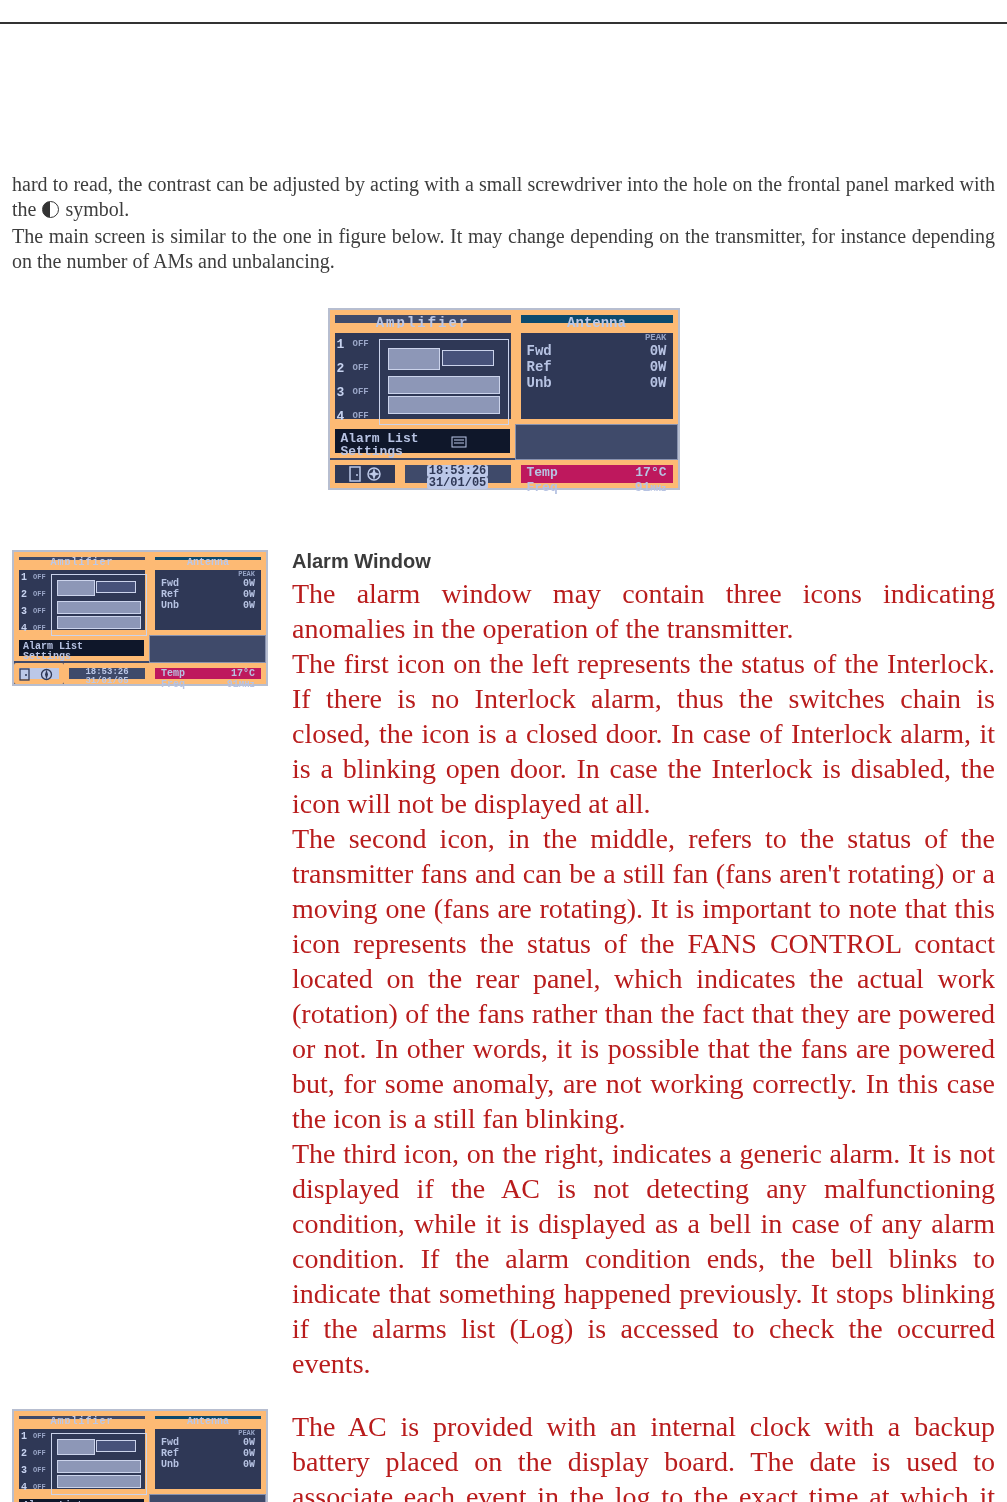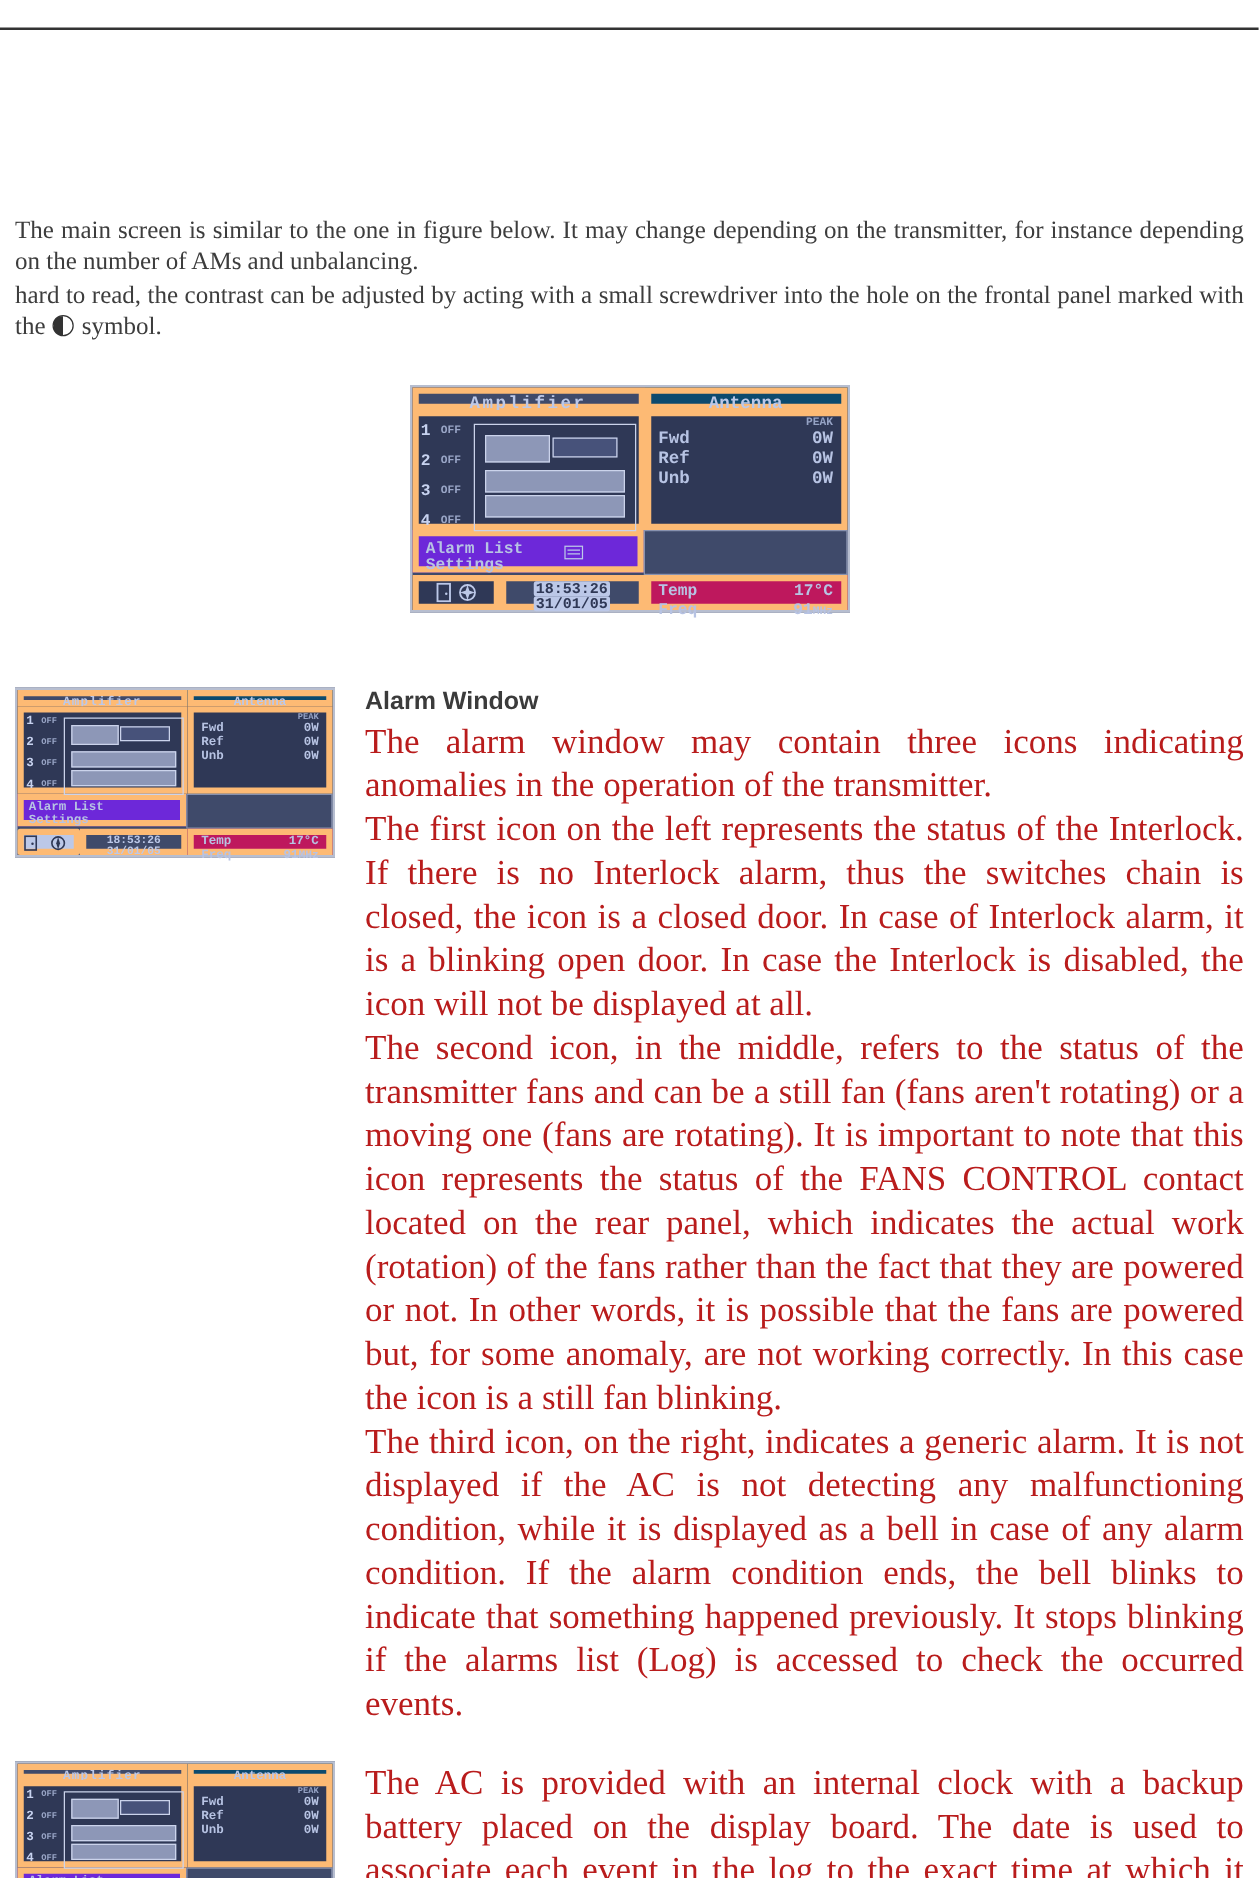--- a/index.html
+++ b/index.html
@@ -25,21 +25,21 @@
   .amp-head{background:#3f4a6a;color:#bcc8e8;text-align:center;letter-spacing:2px}
   .ant-head{background:#0c4a6e;color:#bcc8e8;text-align:center}
   .ampblock{background:#2f3856;position:relative}
   .ampblock .num{position:absolute;left:2px;color:#c7d2ef}
   .ampblock .off{position:absolute;color:#9aa6c7;font-size:9px}
   .bars{position:absolute;background:#8d97b7;border:1px solid #cbd3eb}
   .chip{position:absolute;border:1px solid #cbd3eb}
   .antblock{background:#2f3856}
   .antrow{display:flex;justify-content:space-between;padding:0 6px}
   .peak{color:#95a2c4;font-size:9px;text-align:right;padding-right:6px}
-  .settings{background:#6d28d9;line-height:1}
+  .settings{background:#0f172a;line-height:1}
   .statuscell{background:#2f3856;display:flex;align-items:center;justify-content:center;gap:4px}
   .dt{background:#3f4a6a;color:#bcc8e8;text-align:center;line-height:1}
   .tempfreq{background:#be185d}
   .hi{background:#bcc8e8;color:#2f3856;display:inline-block;border-radius:2px;line-height:1}
   .tiny{font-size:9px}
 
   
   .lcd.big .amp-head{width:186px;height:18px;font-size:14px}
   .lcd.big .ant-head{width:162px;height:18px;font-size:14px}
   .lcd.big .ampblock{width:186px;height:96px}
@@ -64,24 +64,24 @@
   .lcd.sm .tempfreq{width:116px;height:21px;font-size:10px}
   .lcd.sm .ampblock .num{font-size:10px}
   .lcd.sm .ampblock .off{left:14px;font-size:7px}
   .lcd.sm .peak{font-size:7px}
 </style>
 </head>
 <body>
 
 <div class="page">
 
-  <p class="para">The main screen is similar to the one in figure below. It may change depending on the transmitter, for instance depending on the number of AMs and unbalancing.</p>
   <p class="para">
     <span>hard to read, the contrast can be adjusted by acting with a small screwdriver into the hole on the frontal panel marked with the </span><span class="contrast-icon"></span><span> symbol.</span>
   </p>
+  <p class="para">The main screen is similar to the one in figure below. It may change depending on the transmitter, for instance depending on the number of AMs and unbalancing.</p>
 
   <div class="fig-center">
 
     <div class="lcd big">
       <div class="lcd-row">
         <div class="lcd-cell amp-head">Amplifier</div>
         <div class="lcd-cell ant-head">
           <div>Antenna</div>
         </div>
       </div>

